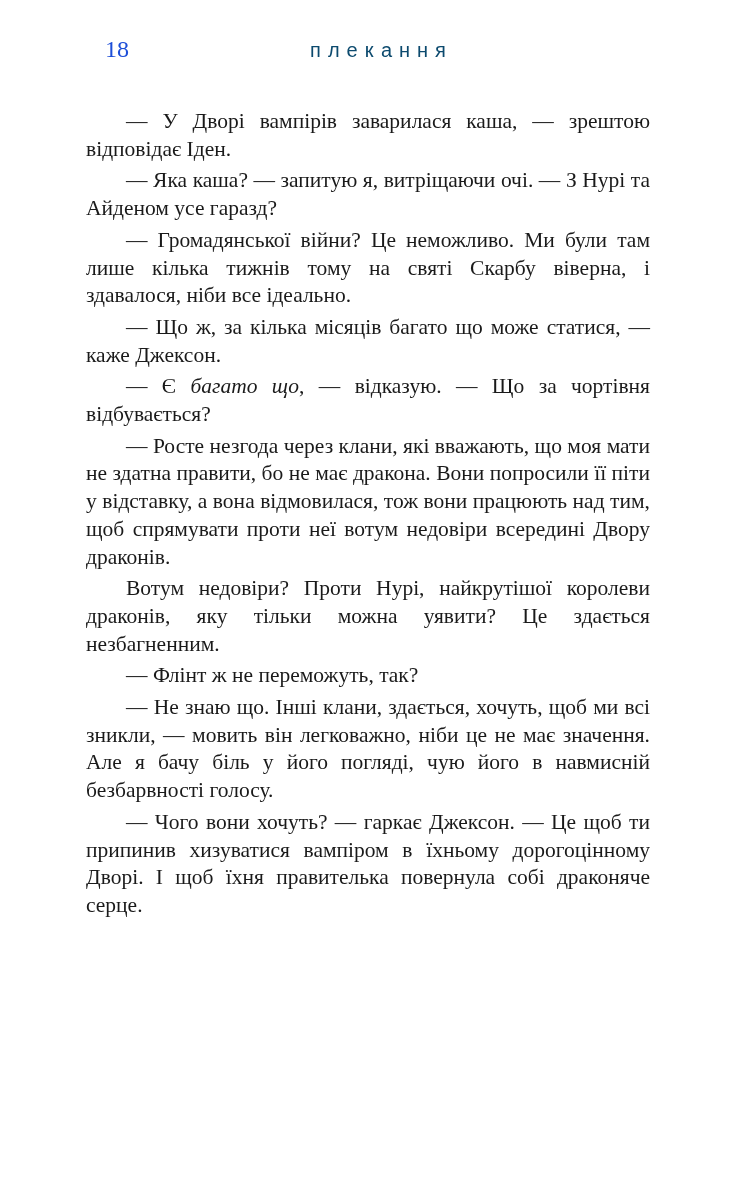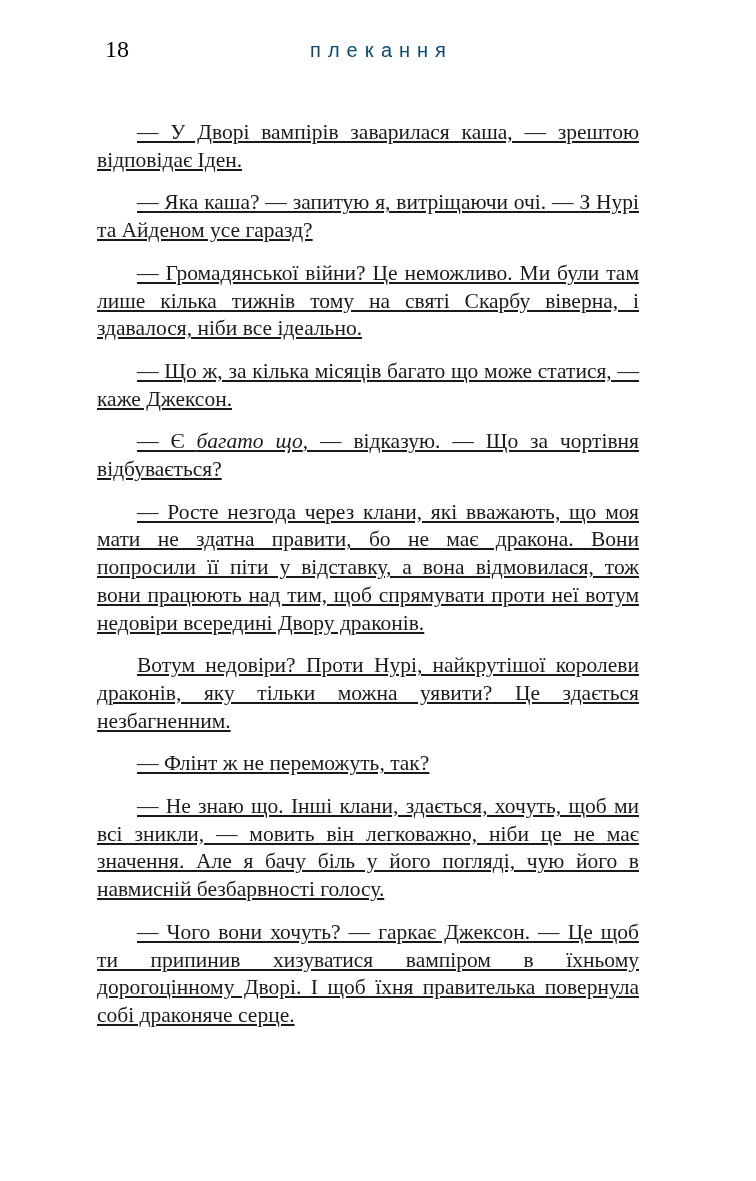--- a/index.html
+++ b/index.html
@@ -15,21 +15,21 @@
     overflow: hidden;
     font-family: "Liberation Serif", "DejaVu Serif", serif;
     color: #1a1a1a;
   }
   .folio {
     position: absolute;
     top: 36px;
     left: 105px;
     font-size: 24px;
     line-height: 1.1;
-    color: #000000;
+    color: #1d4ed8;
   }
   .running-title {
     position: absolute;
     top: 39px;
     left: 0;
     width: 100%;
     text-align: center;
     font-family: "Liberation Sans", "DejaVu Sans", sans-serif;
     font-size: 20px;
     letter-spacing: 7px;
@@ -41,24 +41,23 @@
     top: 104px;
     left: 82px;
     width: 572px;
     font-size: 21.5px;
     line-height: 27.7px;
     text-align: justify;
     hyphens: auto;
     -webkit-hyphens: auto;
   }
   .text-block p {
-    margin: 15px;
+    margin: 4px;
     padding: 0;
     text-indent: 40px;
-    text-decoration: underline;
   }
   .em {
     font-style: italic;
   }
 </style>
 </head>
 <body>
 
 <div class="page">
 

